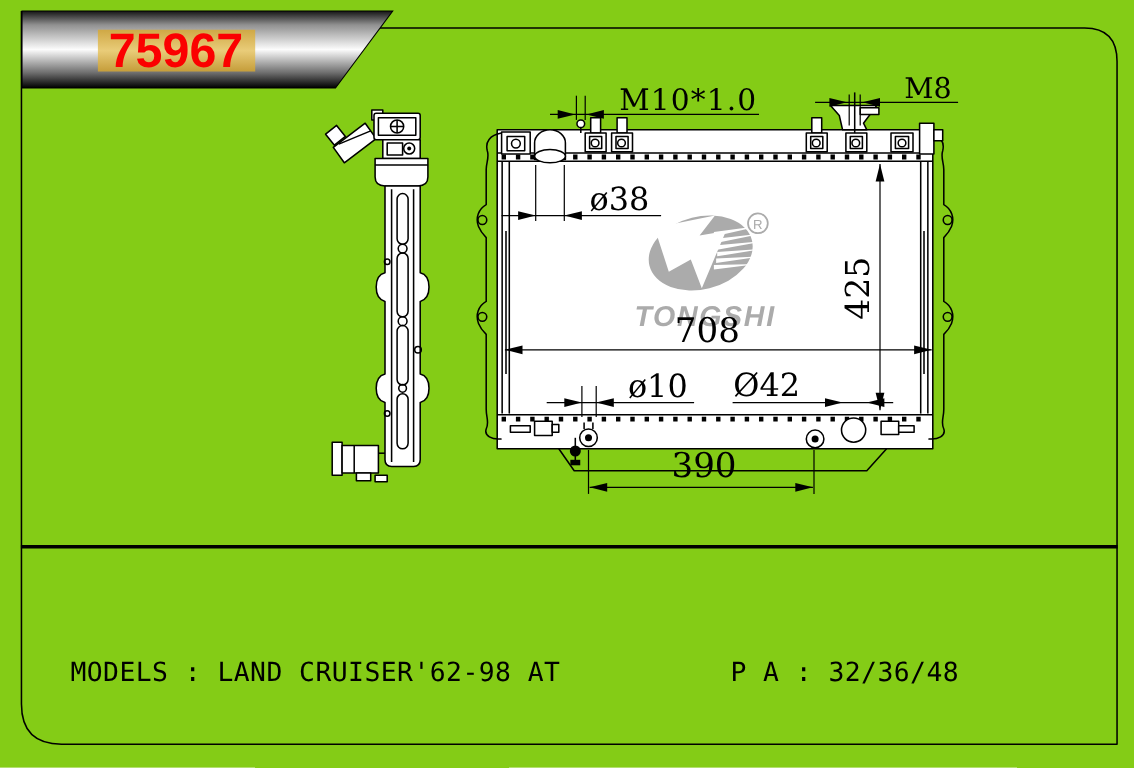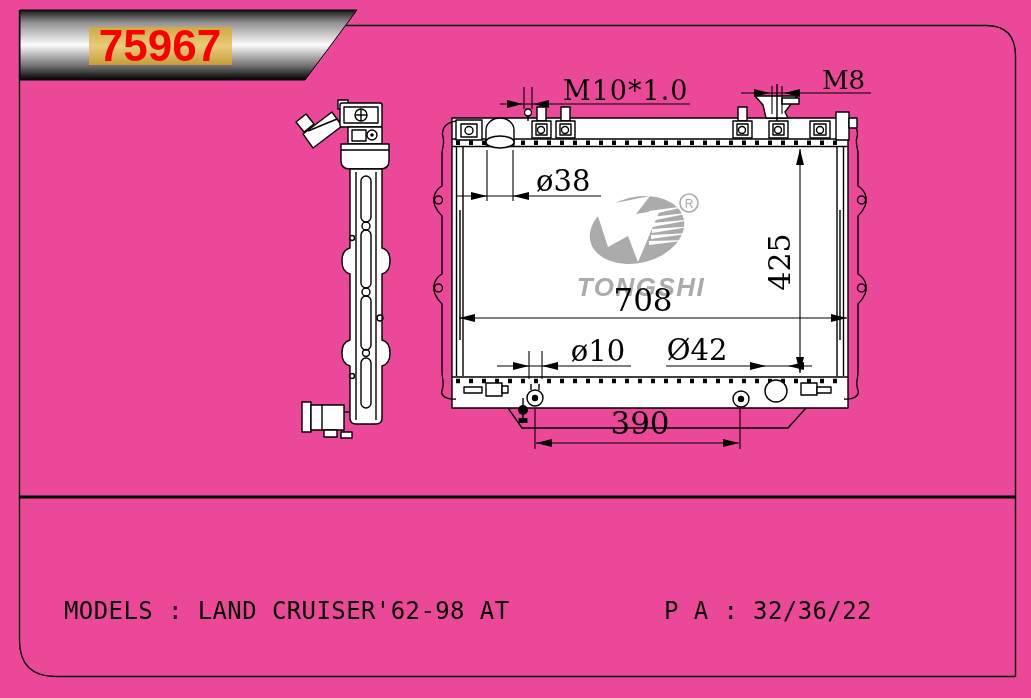--- a/index.html
+++ b/index.html
@@ -1,16 +1,16 @@
 <!DOCTYPE html>
 <html><head>
 <meta charset="utf-8">
 <style>
   html,body{margin:0;padding:0;background:#fff;}
-  .page{position:relative;width:1031px;height:698px;background:#ec4899;overflow:hidden;
+  .page{position:relative;width:1031px;height:698px;background:#84cc16;overflow:hidden;
         font-family:"Liberation Sans",sans-serif;}
   svg{position:absolute;left:0;top:0;}
   
   .ln{stroke:#000;stroke-width:1.4;fill:none;stroke-linejoin:round;stroke-linecap:butt}
   .lw{stroke:#000;stroke-width:1.4;fill:#fff;stroke-linejoin:round}
   .dm{stroke:#000;stroke-width:1.1;fill:none}
   .ar{fill:#000;stroke:none}
   .teeth{stroke:#000;stroke-width:4.5;stroke-dasharray:4 9;fill:none}
   .dtx{font-family:"DejaVu Serif",serif;fill:#000}
   .logo{fill:#ababab}
@@ -245,19 +245,19 @@
   </g>
 </svg>
 
 <div class="specs specs-left">
   <div>MODELS : LAND CRUISER'62-98 AT</div>
   
   
   
 </div>
 <div class="specs specs-right">
-  <div>P A : 32/36/22</div>
+  <div>P A : 32/36/48</div>
   
   
   
 </div>
 
 </div>
 
 </body></html>

